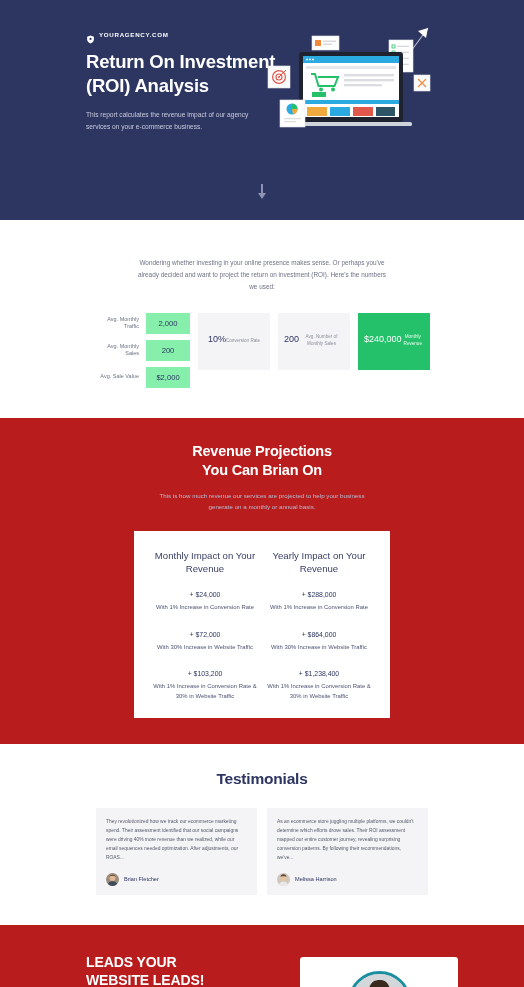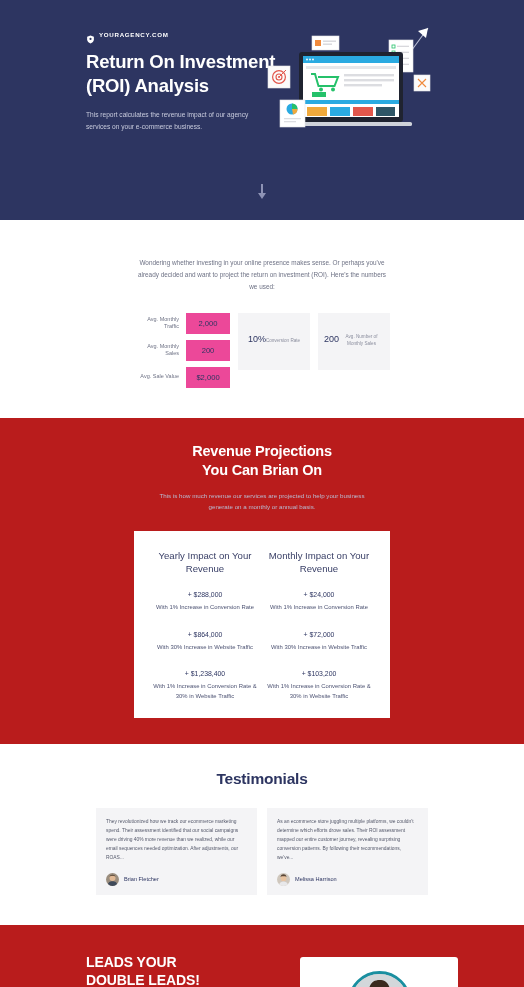--- a/index.html
+++ b/index.html
@@ -69,21 +69,21 @@
     display: flex; align-items: flex-start; justify-content: center;
     gap: 8px; margin-top: 20px; padding: 0 88px;
   }
   .inputs-col { width: 96px; flex: 0 0 96px; }
   .input-row { display: flex; align-items: center; margin-bottom: 6px; }
   .input-label {
     flex: 1; text-align: right; padding-right: 7px;
     color: #6e7285; font-size: 5.5px; line-height: 1.3;
   }
   .input-box {
-    width: 44px; height: 21px; background: #ec4899;
+    width: 44px; height: 21px; background: #86efac;
     display: flex; align-items: center; justify-content: center;
     color: #2d3561; font-size: 7.6px;
   }
   .metric-card {
     width: 72px; height: 57px; background: #f4f4f6;
     display: flex; align-items: center;
     justify-content: center; padding: 4px 6px; text-align: center;
   }
   .metric-card.accent { background: #25c16a; }
   .metric-value { color: #2d3561; font-size: 9px; margin-bottom: 4px; }
@@ -271,58 +271,62 @@
       </div>
 
       <div class="metric-card">
         <div class="metric-value">10%</div>
         <div class="metric-label">Conversion Rate</div>
       </div>
       <div class="metric-card">
         <div class="metric-value">200</div>
         <div class="metric-label">Avg. Number of Monthly Sales</div>
       </div>
+      <div class="metric-card accent">
+        <div class="metric-value">$240,000</div>
+        <div class="metric-label">Monthly Revenue</div>
+      </div>
     </div>
   </section>
 
   <section class="section-dark proj">
     <h2 class="sec-title-light">
       <span>Revenue Projections</span><br>
       <span>You Can Brian On</span>
     </h2>
     <p class="sec-sub-light">This is how much revenue our services are projected to help your business generate on a monthly or annual basis.</p>
 
     <div class="proj-card">
       <div class="proj-col">
+        <div class="proj-col-title">Monthly Impact on Your Revenue</div>
+        <div class="proj-item">
+          <div class="proj-amount">+ $24,000</div>
+          <div class="proj-desc">With 1% Increase in Conversion Rate</div>
+        </div>
+        <div class="proj-item">
+          <div class="proj-amount">+ $72,000</div>
+          <div class="proj-desc">With 30% Increase in Website Traffic</div>
+        </div>
+        <div class="proj-item">
+          <div class="proj-amount">+ $103,200</div>
+          <div class="proj-desc">With 1% Increase in Conversion Rate &amp; 30% in Website Traffic</div>
+        </div>
+      </div>
+      <div class="proj-col">
         <div class="proj-col-title">Yearly Impact on Your Revenue</div>
         <div class="proj-item">
           <div class="proj-amount">+ $288,000</div>
           <div class="proj-desc">With 1% Increase in Conversion Rate</div>
         </div>
         <div class="proj-item">
           <div class="proj-amount">+ $864,000</div>
           <div class="proj-desc">With 30% Increase in Website Traffic</div>
         </div>
         <div class="proj-item">
           <div class="proj-amount">+ $1,238,400</div>
-          <div class="proj-desc">With 1% Increase in Conversion Rate &amp; 30% in Website Traffic</div>
-        </div>
-      </div>
-      <div class="proj-col">
-        <div class="proj-col-title">Monthly Impact on Your Revenue</div>
-        <div class="proj-item">
-          <div class="proj-amount">+ $24,000</div>
-          <div class="proj-desc">With 1% Increase in Conversion Rate</div>
-        </div>
-        <div class="proj-item">
-          <div class="proj-amount">+ $72,000</div>
-          <div class="proj-desc">With 30% Increase in Website Traffic</div>
-        </div>
-        <div class="proj-item">
-          <div class="proj-amount">+ $103,200</div>
           <div class="proj-desc">With 1% Increase in Conversion Rate &amp; 30% in Website Traffic</div>
         </div>
       </div>
     </div>
   </section>
 
   <section class="section-light testi">
     <h2 class="sec-title-dark">Testimonials</h2>
     <div class="testi-grid">
 
@@ -356,21 +360,21 @@
         </div>
       </div>
 
     </div>
   </section>
 
   <section class="section-dark cta">
     <div class="cta-left">
       <h2 class="cta-title">
         <span>LEADS YOUR</span><br>
-        <span>DOUBLE LEADS!</span>
+        <span>WEBSITE LEADS!</span>
       </h2>
       <p class="cta-body">We can help! We'll share with you the exact system, philosophy, and formula we've used to transform hundreds of sites into lead-generating, money-making marketing machines in just a matter of weeks — AND for a fraction of the cost you'd normally pay.</p>
 
     </div>
 
     <div class="contact-card">
       <div class="contact-photo">
         <svg width="57" height="57" viewBox="0 0 57 57">
           <rect width="57" height="57" fill="#d3d7da"></rect>
           <path d="M14 57 C15 42 21 36 28.5 36 C36 36 42 42 43 57 Z" fill="#c9d0d8"></path>

